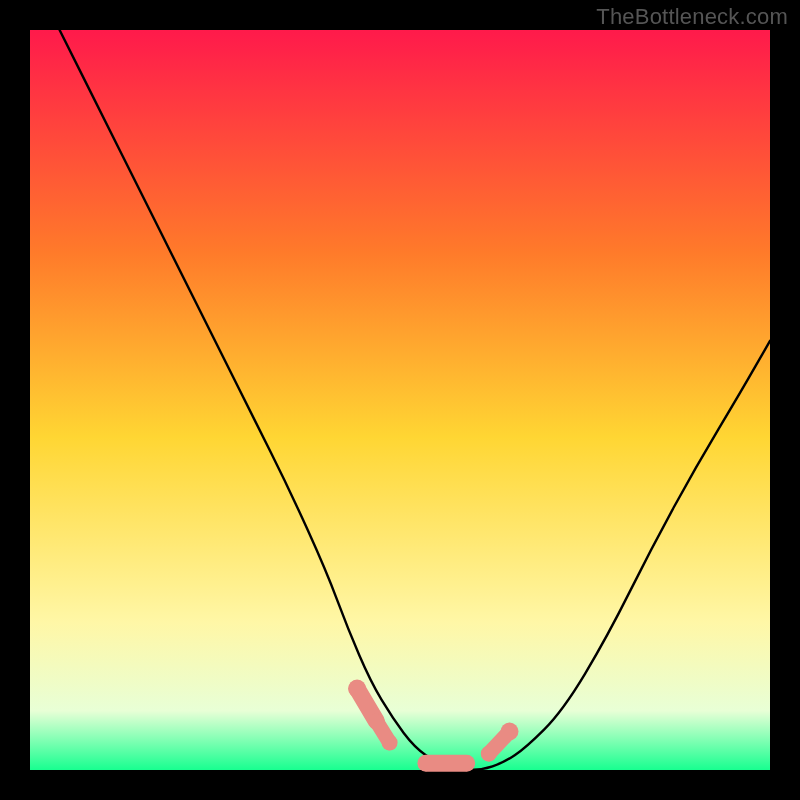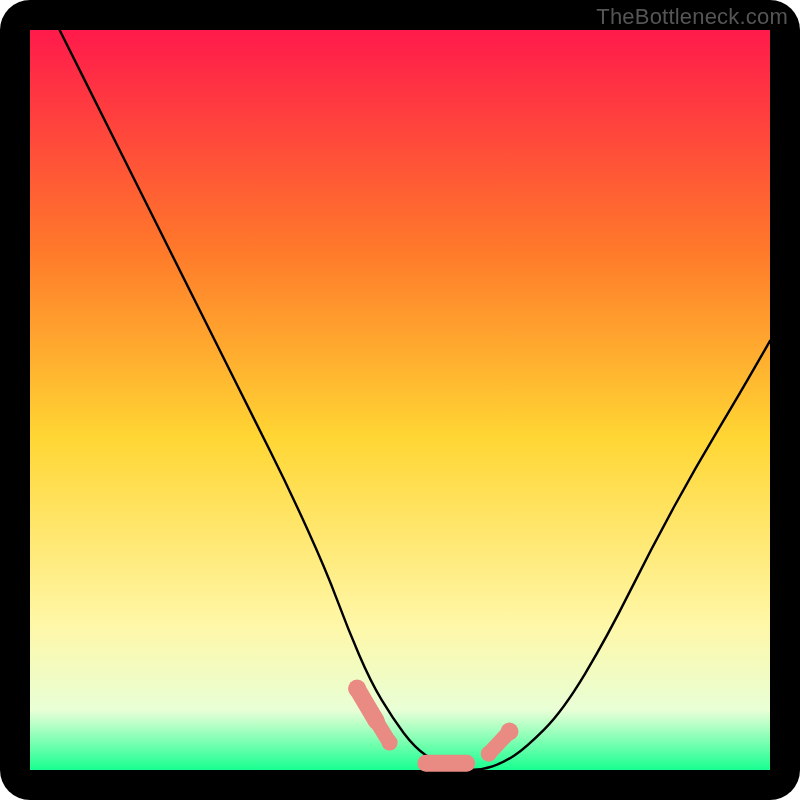--- a/index.html
+++ b/index.html
@@ -7,21 +7,20 @@
     padding: 0;
     background: #fff;
     font-family: Arial, Helvetica, sans-serif;
   }
   .frame {
     width: 800px;
     height: 800px;
     position: relative;
     background: #000;
     overflow: hidden;
-    border-radius: 30px;
   }
   .watermark {
     position: absolute;
     top: 4px;
     right: 12px;
     color: #555;
     font-size: 22px;
     letter-spacing: 0.2px;
     z-index: 5;
   }

